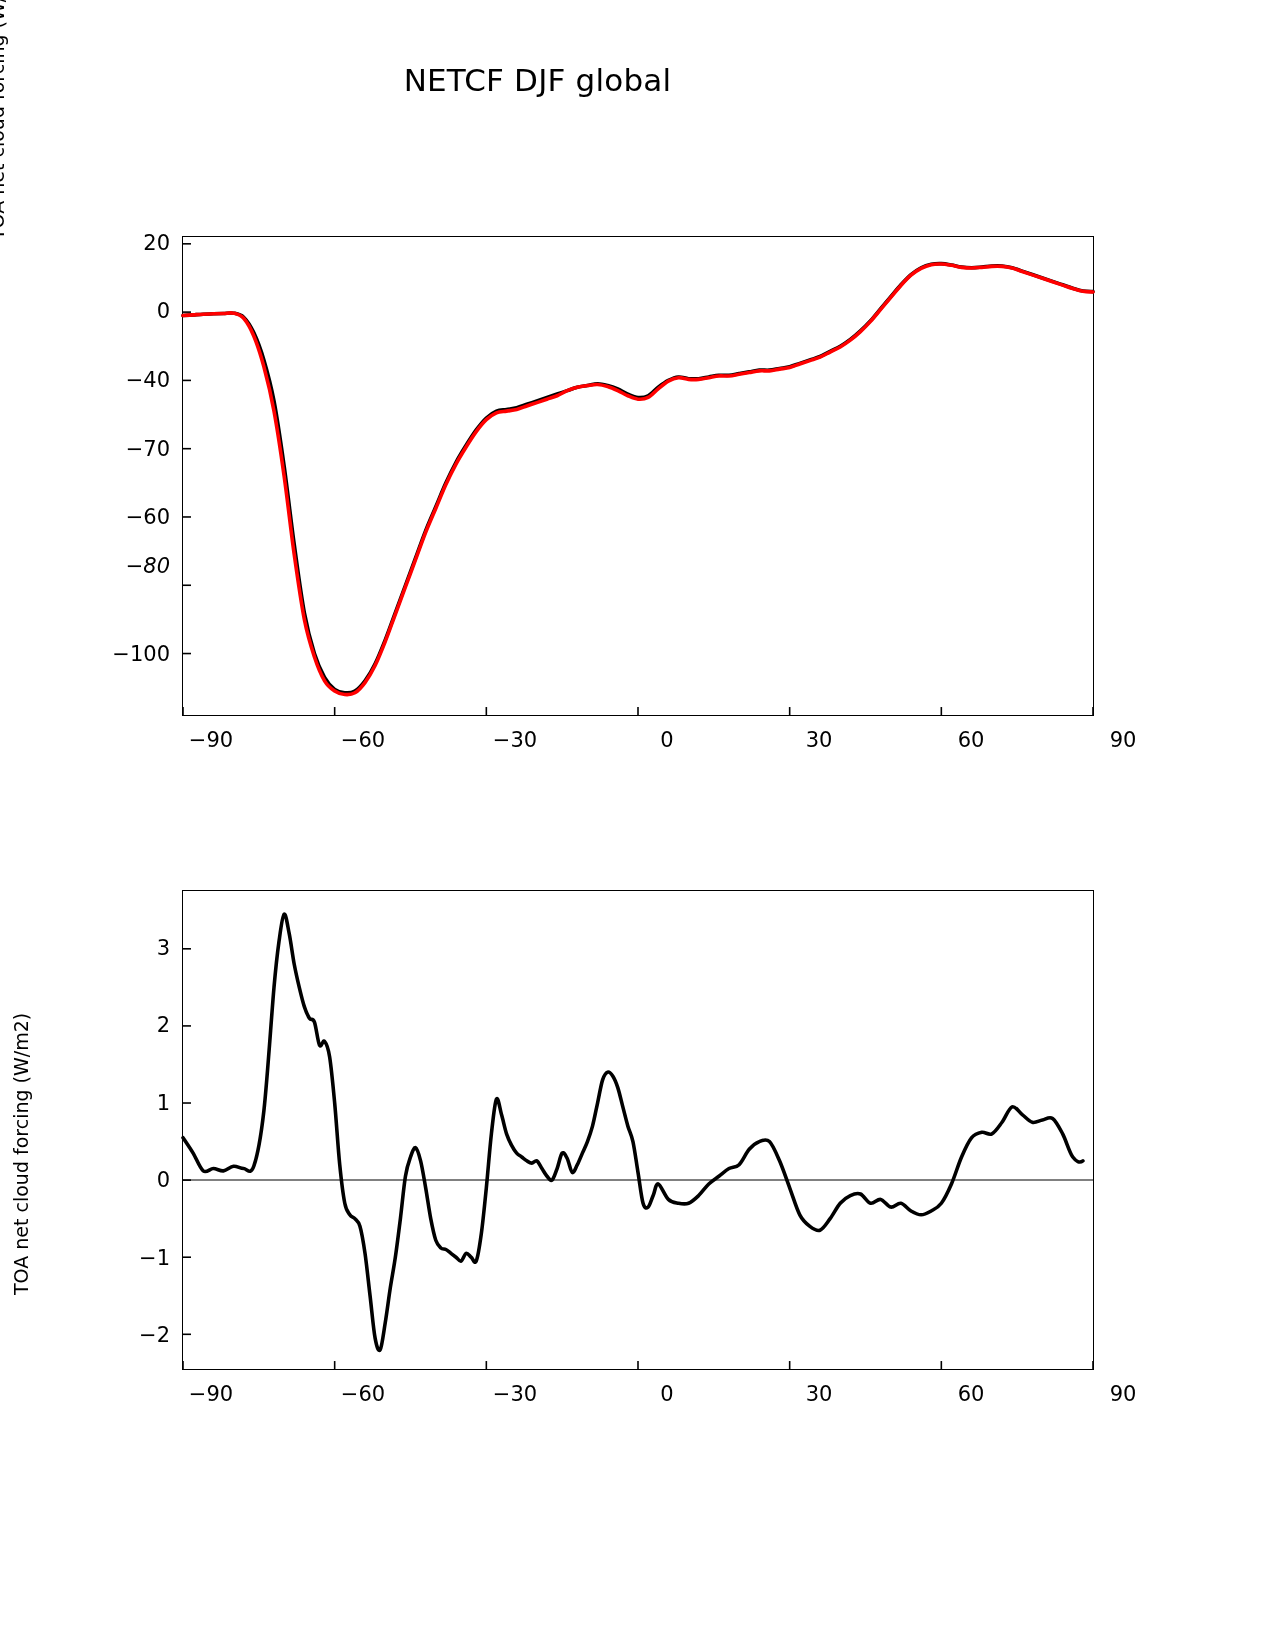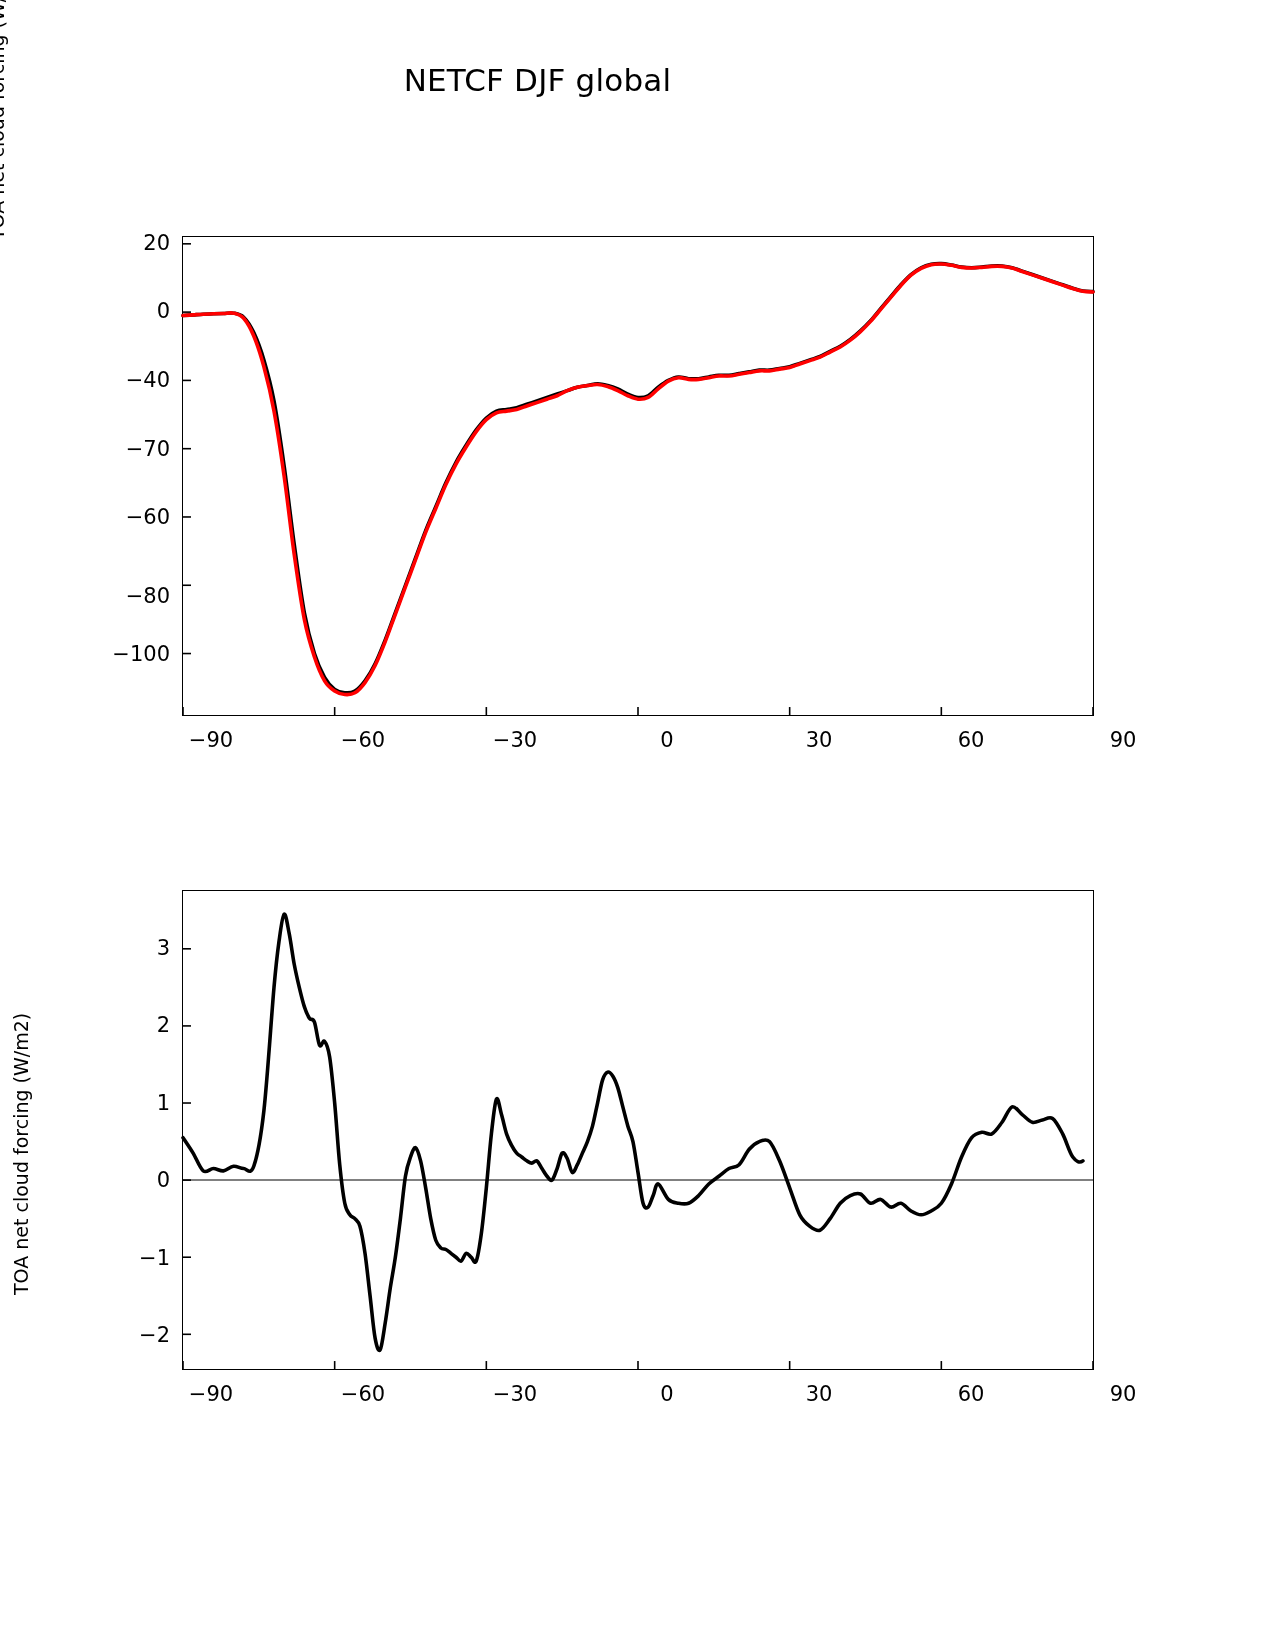--- a/index.html
+++ b/index.html
@@ -147,21 +147,21 @@
       <div class="tick-label tick-x" style="left: 182px; top: 728px;">−90</div>
       <div class="tick-label tick-x" style="left: 334px; top: 728px;">−60</div>
       <div class="tick-label tick-x" style="left: 486px; top: 728px;">−30</div>
       <div class="tick-label tick-x" style="left: 638px; top: 728px;">0</div>
       <div class="tick-label tick-x" style="left: 790px; top: 728px;">30</div>
       <div class="tick-label tick-x" style="left: 942px; top: 728px;">60</div>
       <div class="tick-label tick-x" style="left: 1094px; top: 728px;">90</div>
     </div>
   <div id="p1-yticks">
       <div class="tick-label tick-y" style="left: 170px; top: 654.286px; transform: translate(-100%, -50%);">−100</div>
-      <div class="tick-label tick-y" style="left: 170px; top: 596px; transform: translate(-100%, -50%);">−80</div>
+      <div class="tick-label tick-y" style="left: 170px; top: 566px; transform: translate(-100%, -50%); font-style: italic;">−80</div>
       <div class="tick-label tick-y" style="left: 170px; top: 517.143px; transform: translate(-100%, -50%);">−60</div>
       <div class="tick-label tick-y" style="left: 170px; top: 448.571px; transform: translate(-100%, -50%);">−70</div>
       <div class="tick-label tick-y" style="left: 170px; top: 380px; transform: translate(-100%, -50%);">−40</div>
       <div class="tick-label tick-y" style="left: 170px; top: 311.429px; transform: translate(-100%, -50%);">0</div>
       <div class="tick-label tick-y" style="left: 170px; top: 242.857px; transform: translate(-100%, -50%);">20</div>
     </div>
 
   <div class="ylabel2">TOA net cloud forcing (W/m2)</div>
 
   <div class="panel2">

